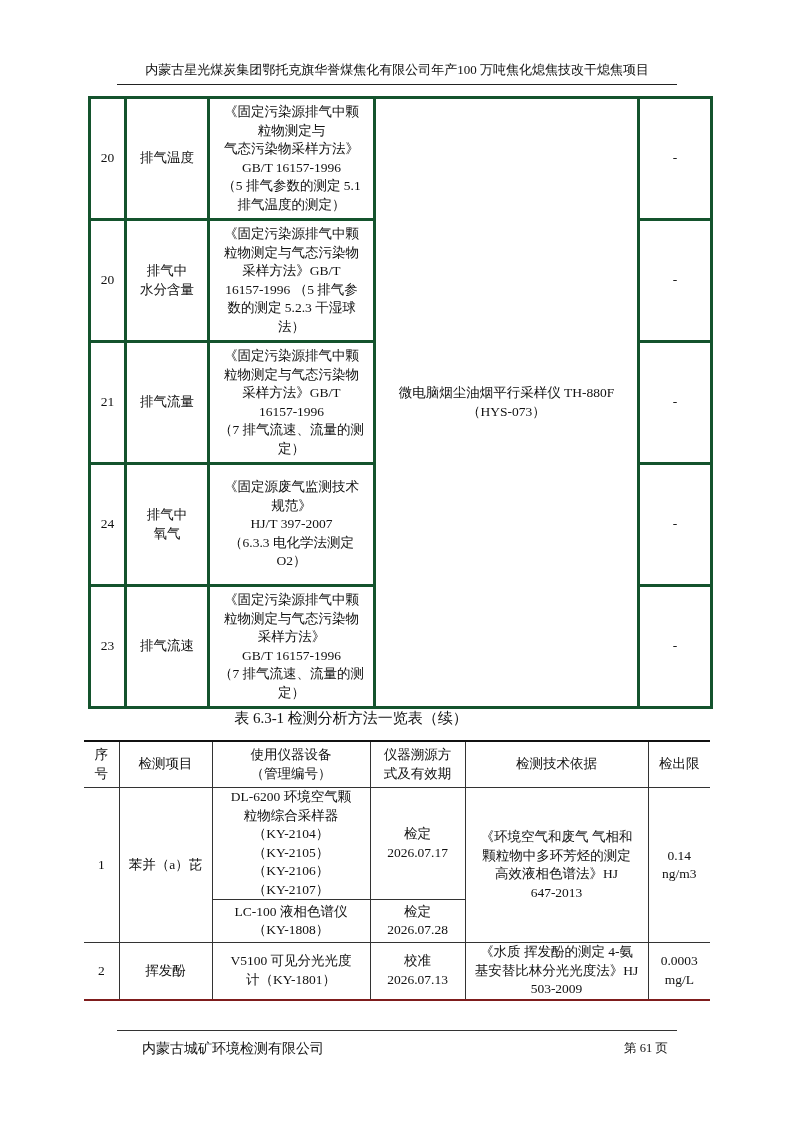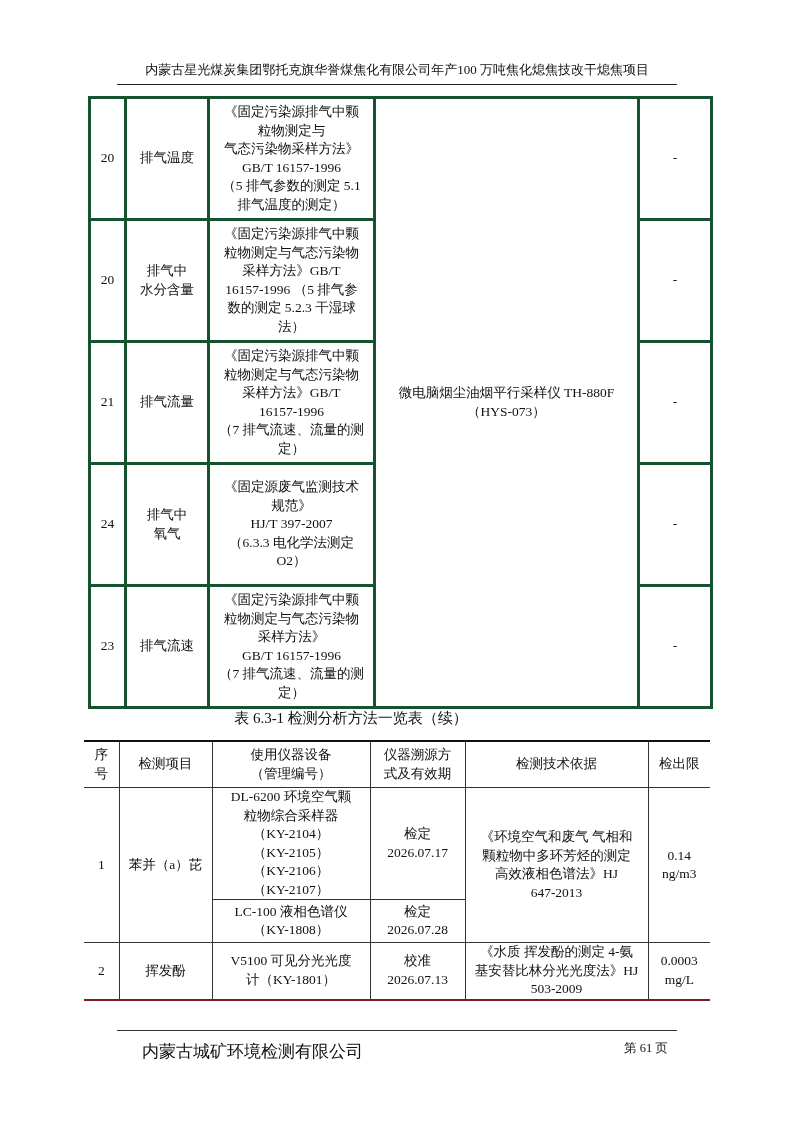--- a/index.html
+++ b/index.html
@@ -17,21 +17,21 @@
   .caption { position: absolute; top: 709px; left: 0; width: 702px; text-align: center; font-size: 15px; }
 
   #t2 { top: 740px; left: 84px; width: 626px; border-top: 2px solid #111; border-bottom: 2px solid #7f1d1d; }
   #t2 th, #t2 td { border: 1px solid #333; }
   #t2 tr > :first-child { border-left: none; }
   #t2 tr > :last-child { border-right: none; margin-top: 20px; }
   #t2 thead th { border-top: none; height: 45px; }
   #t2 tbody tr:last-child td { border-bottom: none; }
 
   .footer-rule { position: absolute; top: 1030px; left: 117px; width: 560px; border-top: 1px solid #333; }
-  .footer-left { position: absolute; top: 1040px; left: 142px; font-size: 17px; }
+  .footer-left { position: absolute; top: 1040px; left: 142px; font-size: 14px; }
   .footer-right { position: absolute; top: 1040px; left: 624px; font-size: 12.5px; }
   .ml { white-space: pre-line; }
 </style>
 </head>
 <body>
 
 <div class="header-title">内蒙古星光煤炭集团鄂托克旗华誉煤焦化有限公司年产100 万吨焦化熄焦技改干熄焦项目</div>
 <div class="header-rule"></div>
 
 <table id="t1">

